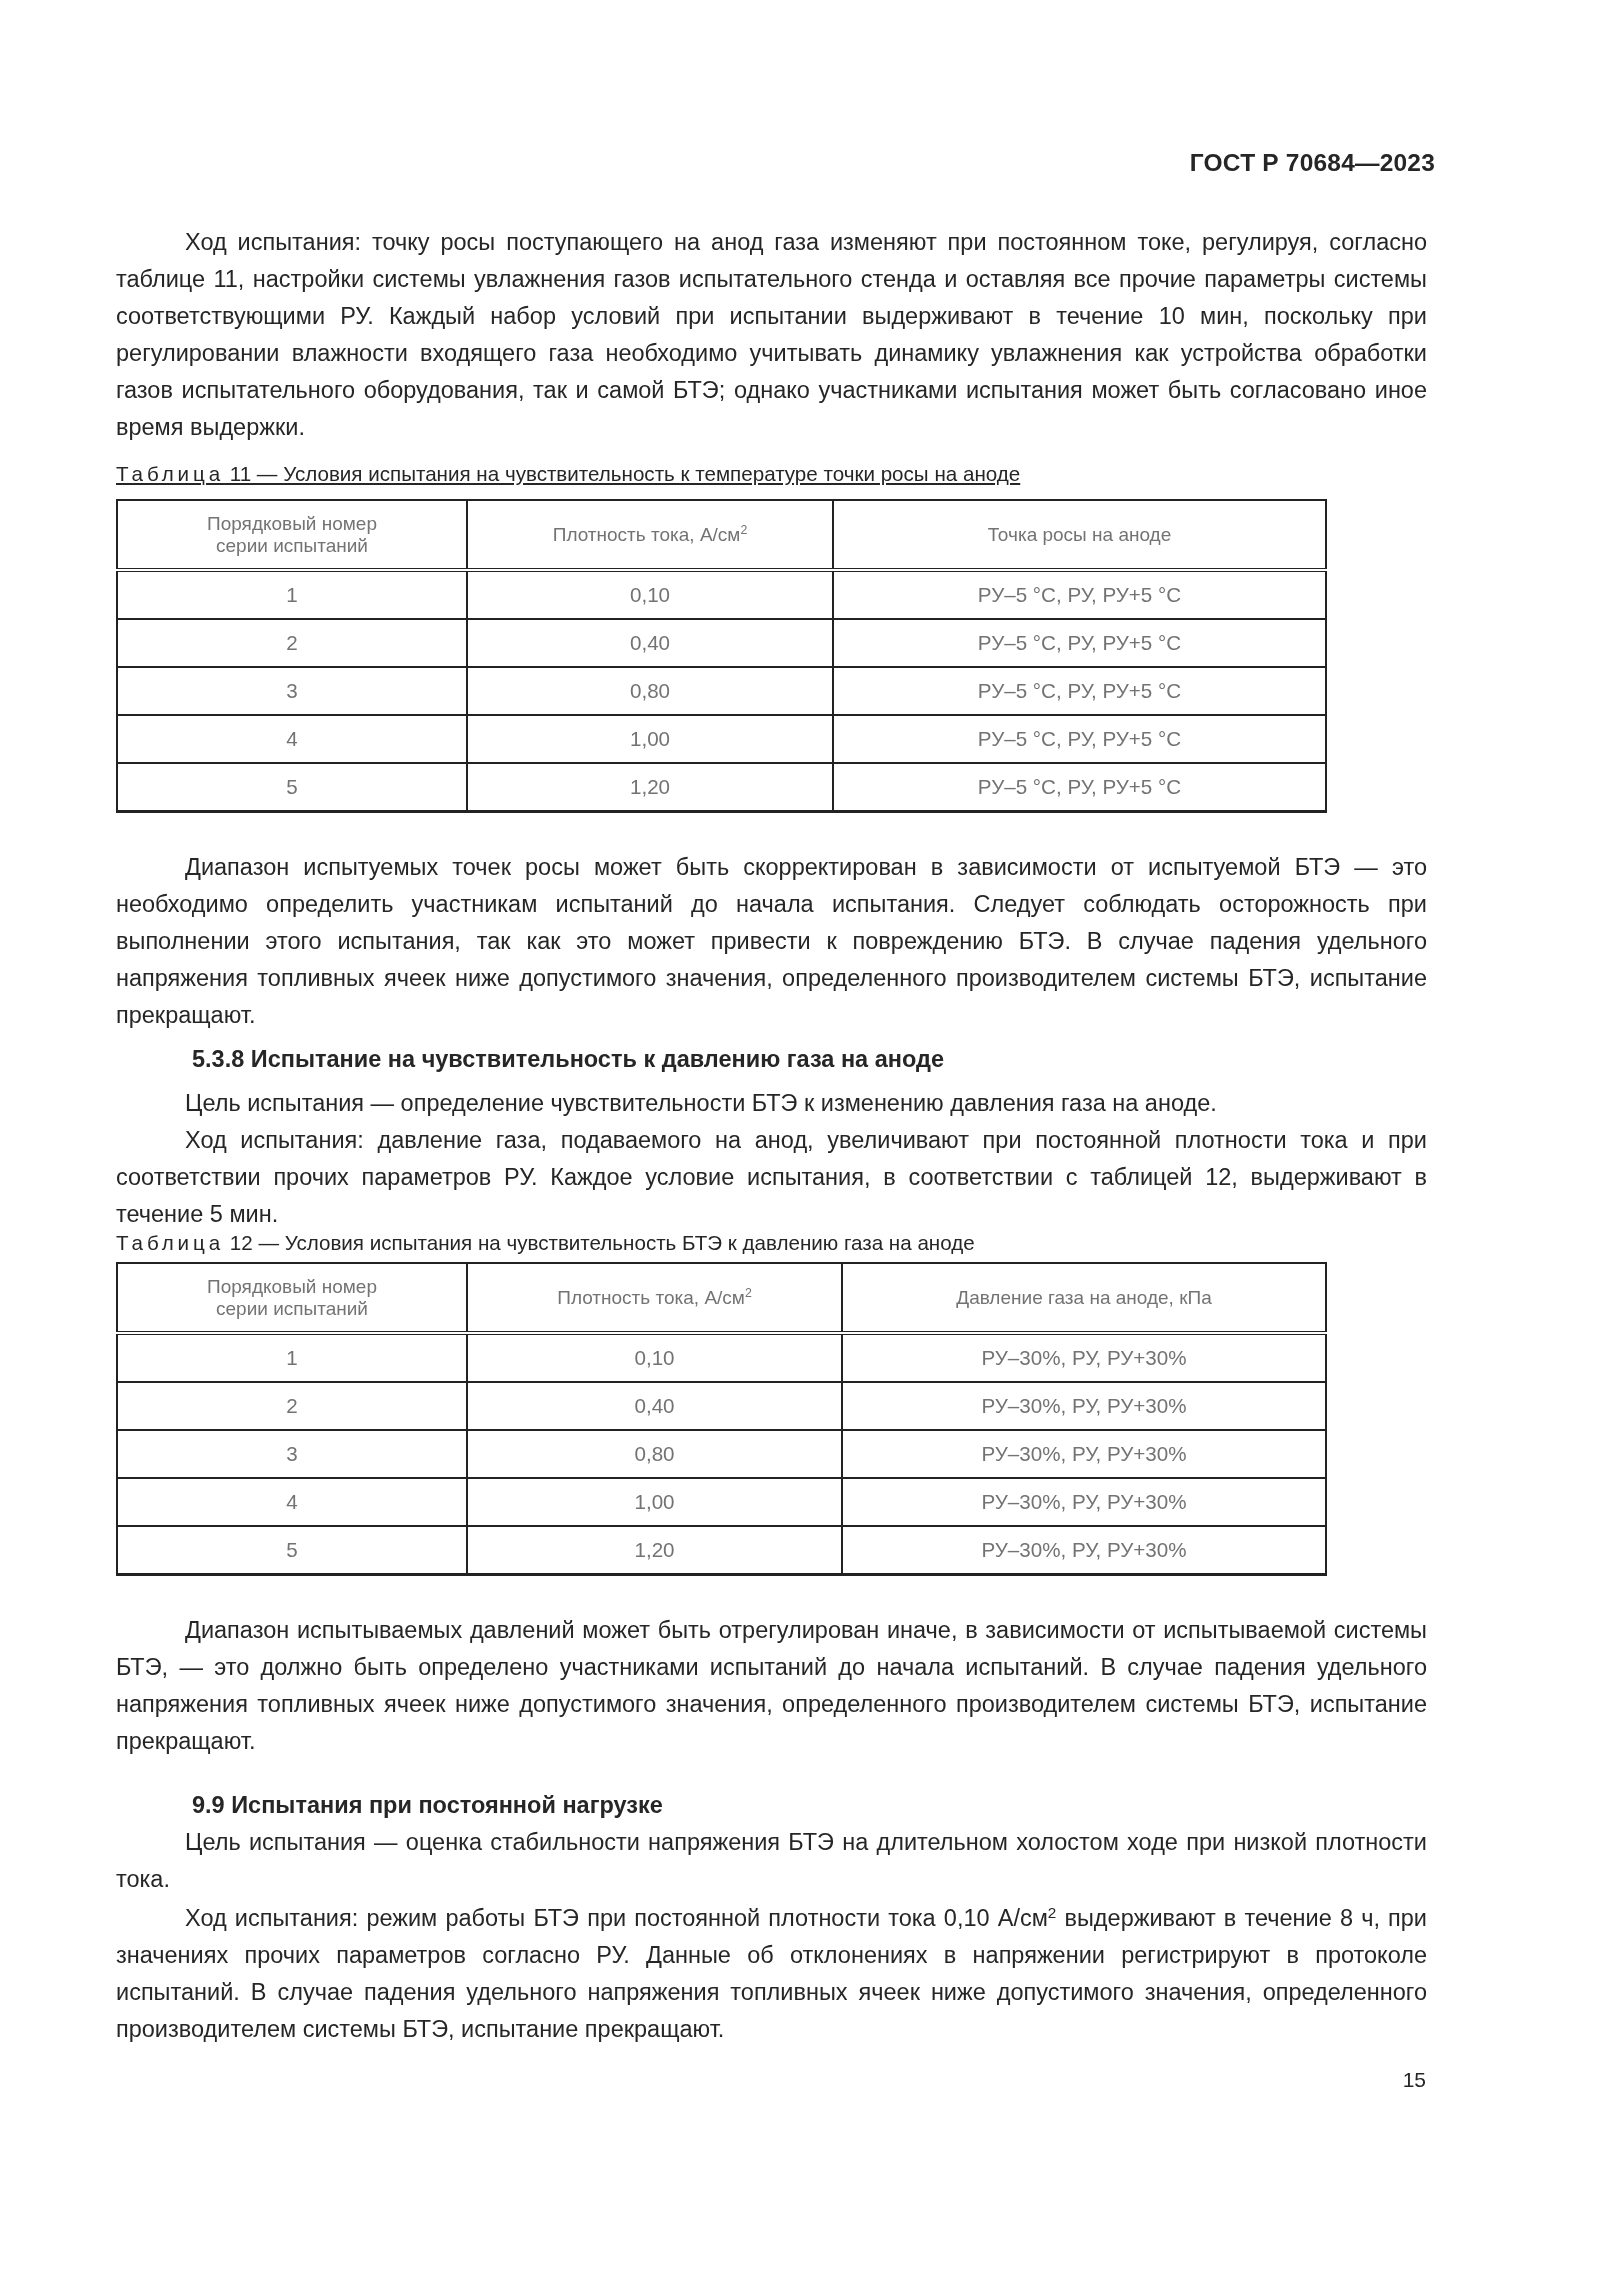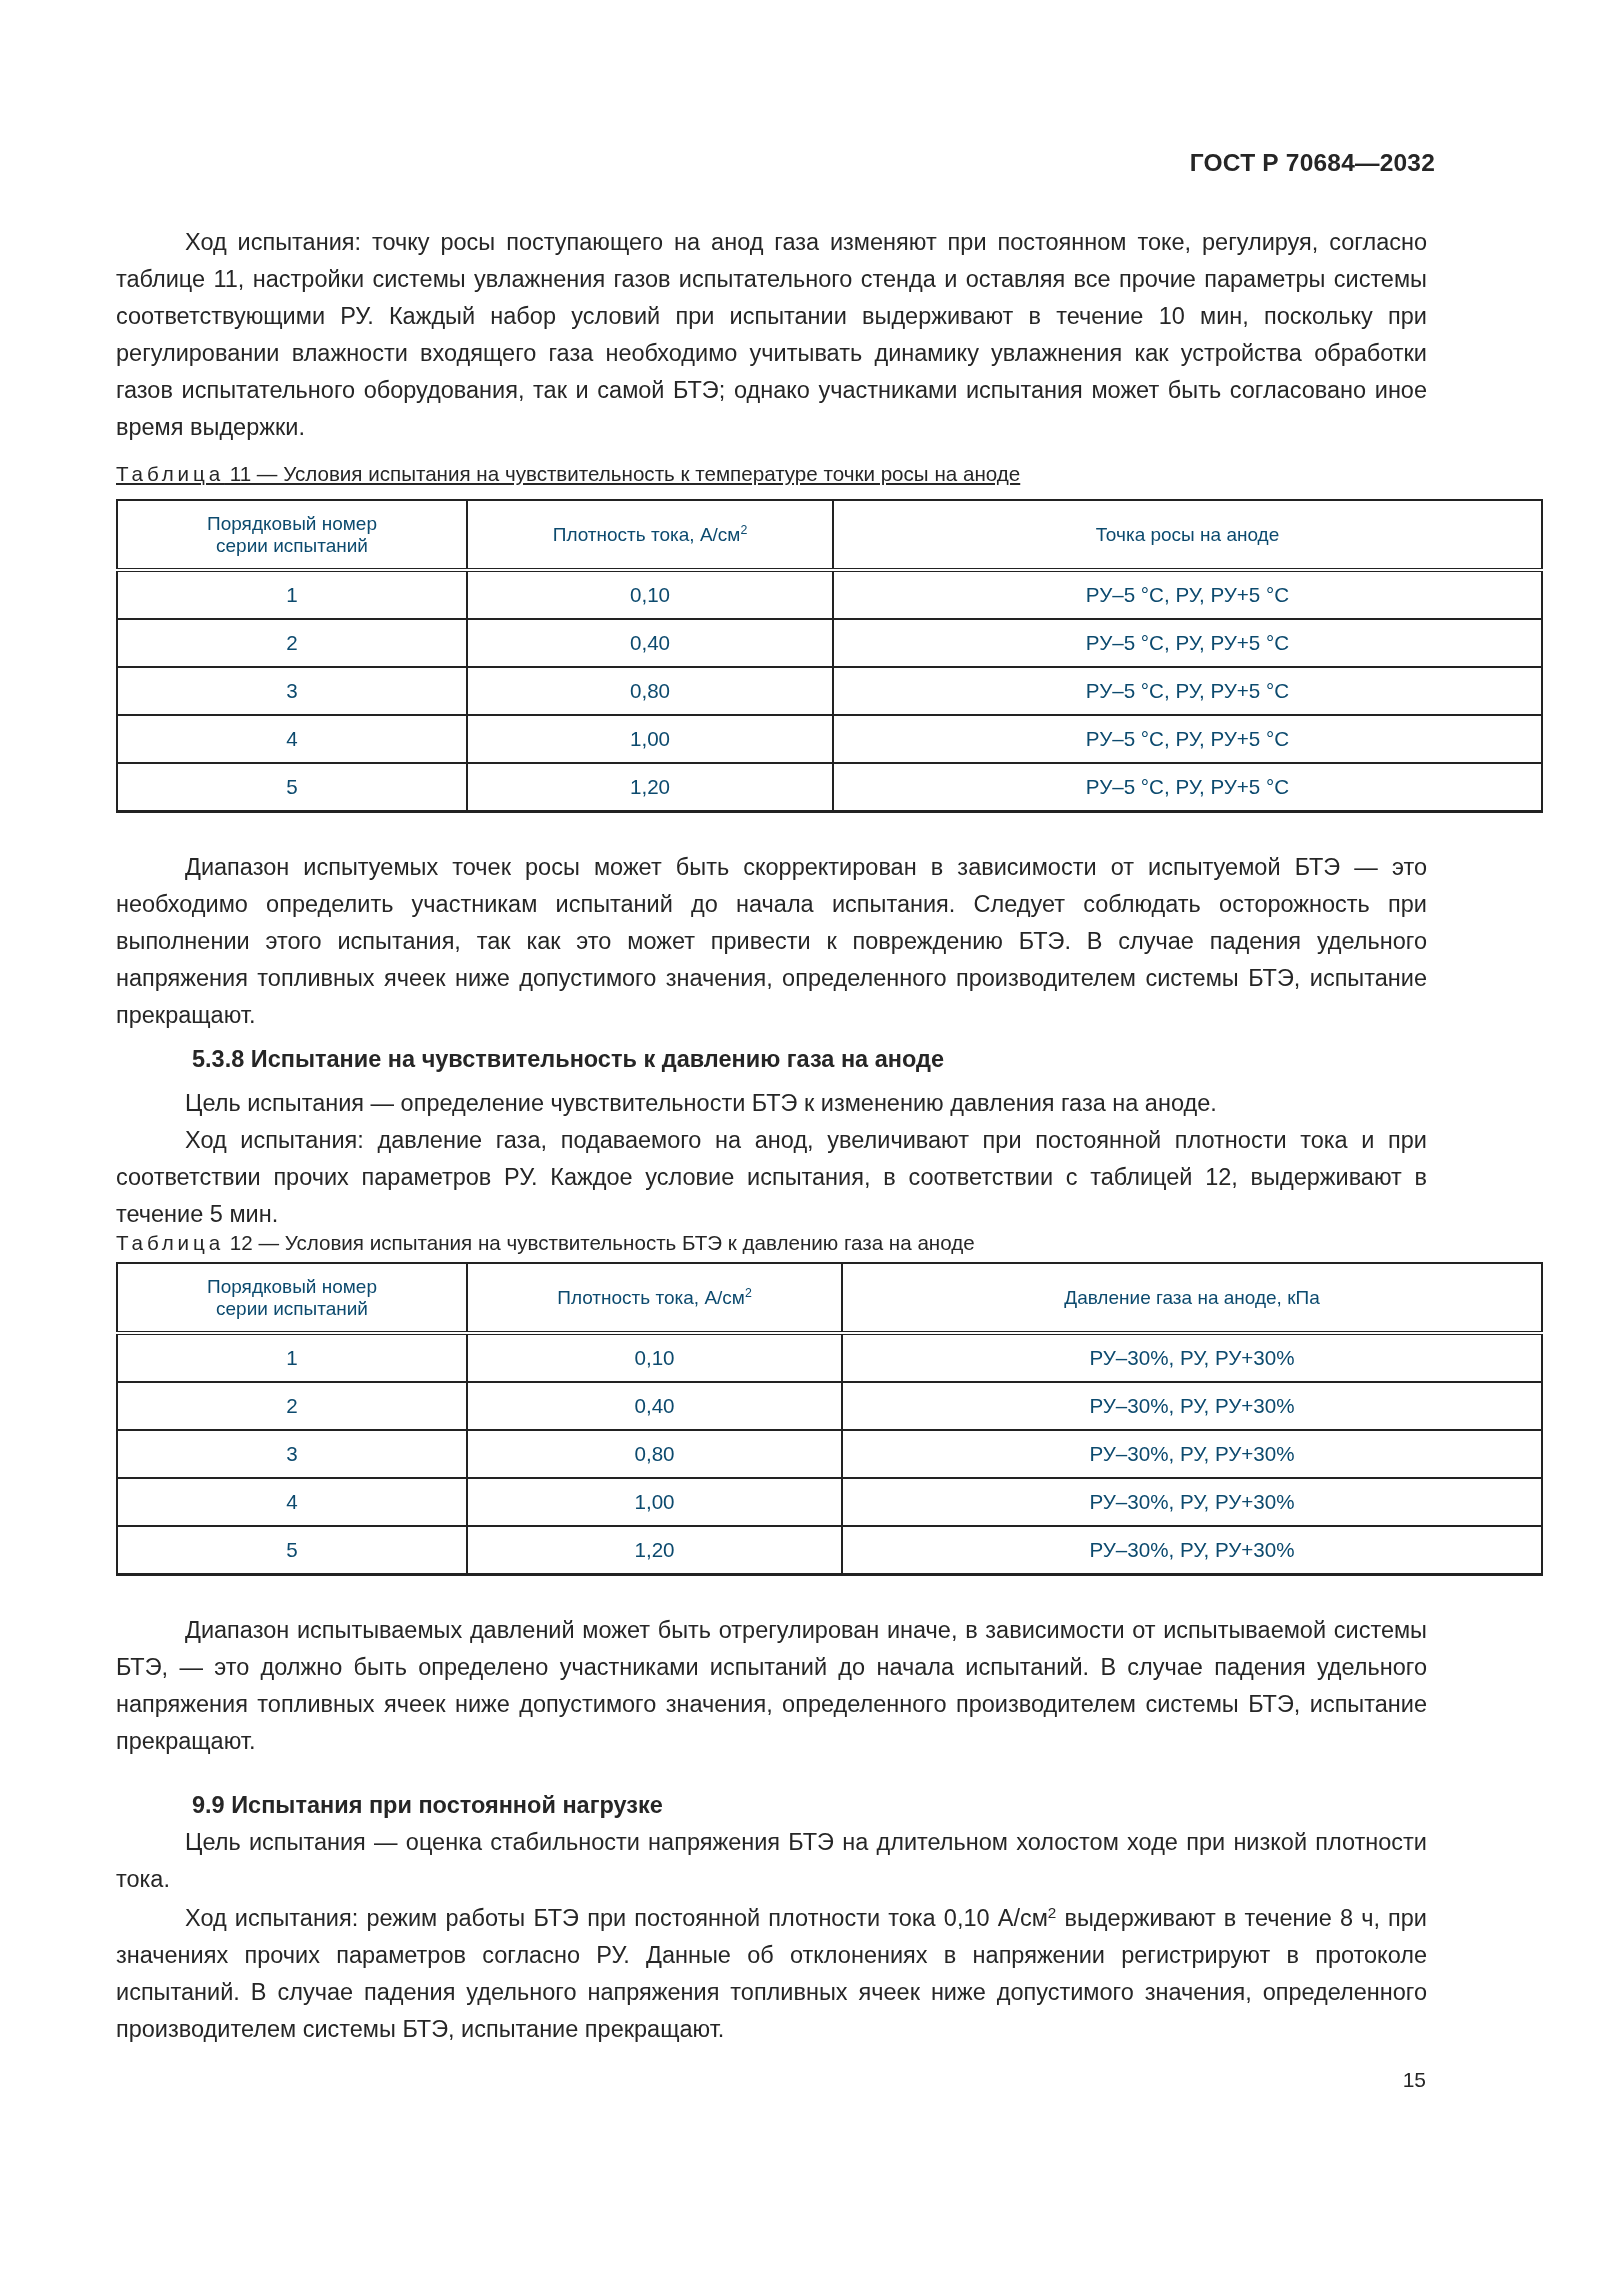--- a/index.html
+++ b/index.html
@@ -18,39 +18,39 @@
     text-align: justify; text-indent: 69px;
   }
   .last-line-left { text-align-last: left; }
   h3, h4 {
     margin: 7px; font-size: 23.5px; line-height: 37px; font-weight: bold;
     padding-left: 69px;
   }
   .caption { font-size: 20.6px; line-height: 27.4px; text-indent: 0; }
   .spaced { letter-spacing: 3.9px; }
   table {
-    border-collapse: collapse; width: 1427px; table-layout: fixed;
-    font-size: 20.6px; color: #0c4a6e;
+    border-collapse: collapse; width: 1211px; table-layout: fixed;
+    font-size: 20.6px; color: #737373;
   }
   table td, table th {
     border-left: 2px solid #222; border-right: 2px solid #222;
     text-align: center; padding: 0; font-weight: normal;
   }
   thead th { height: 67px; font-size: 19px; line-height: 21.6px; border-top: 2.9px solid #222; }
   thead tr { border-bottom: 4.9px double #222; }
   tbody td { height: 46px; border-top: 2.9px solid #222; }
   tbody tr:first-child td { border-top: none; }
   tbody tr:last-child td { border-bottom: 3.9px solid #222; }
   sup { font-size: 0.65em; vertical-align: 0.55em; line-height: 0; }
   .page-num { position: absolute; right: 195px; top: 2068px; font-size: 21px; }
 </style>
 </head>
 <body>
 
-<div class="doc-code">ГОСТ Р 70684—2032</div>
+<div class="doc-code">ГОСТ Р 70684—2023</div>
 
 <div class="block" style="top:224px;">
   <p class="last-line-left">Ход испытания: точку росы поступающего на анод газа изменяют при постоянном токе, регулируя, согласно таблице 11, настройки системы увлажнения газов испытательного стенда и оставляя все прочие параметры системы соответствующими РУ. Каждый набор условий при испытании выдерживают в течение 10 мин, поскольку при регулировании влажности входящего газа необходимо учитывать динамику увлажнения как устройства обработки газов испытательного оборудования, так и самой БТЭ; однако участниками испытания может быть согласовано иное время выдержки.</p>
 </div>
 
 <div class="block" style="top:460px;text-decoration:underline;">
   <p class="caption"><span class="spaced">Таблица</span><span> 11 — Условия испытания на чувствительность к температуре точки росы на аноде</span></p>
 </div>
 
 <div class="block" style="top:499px;">

